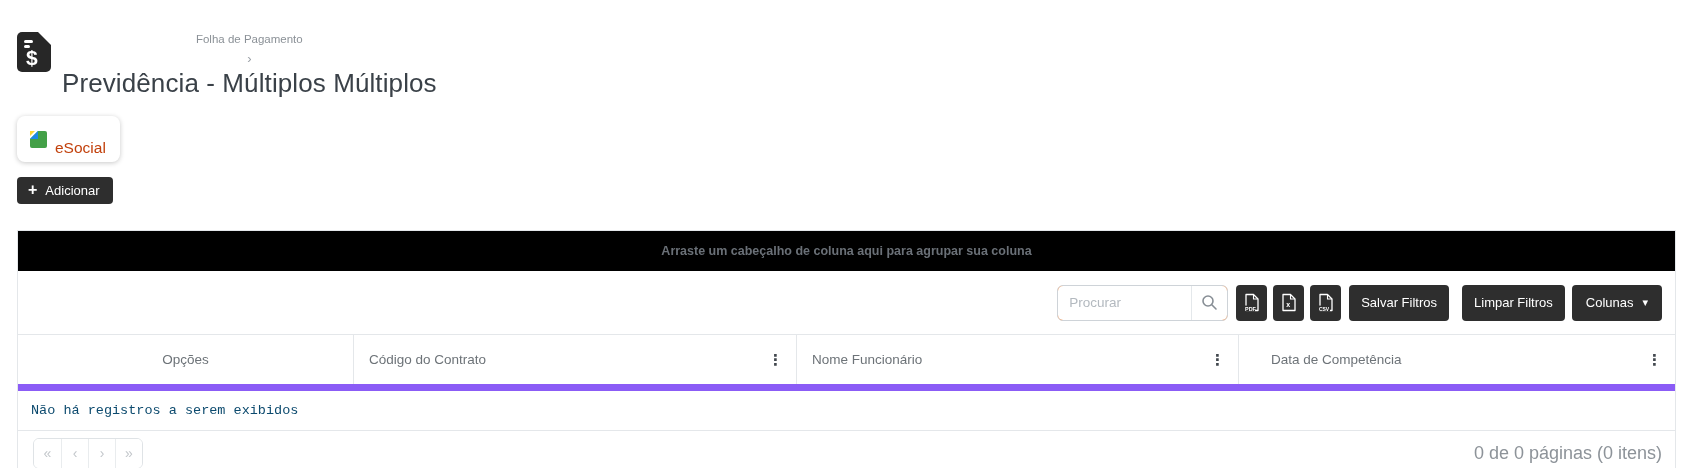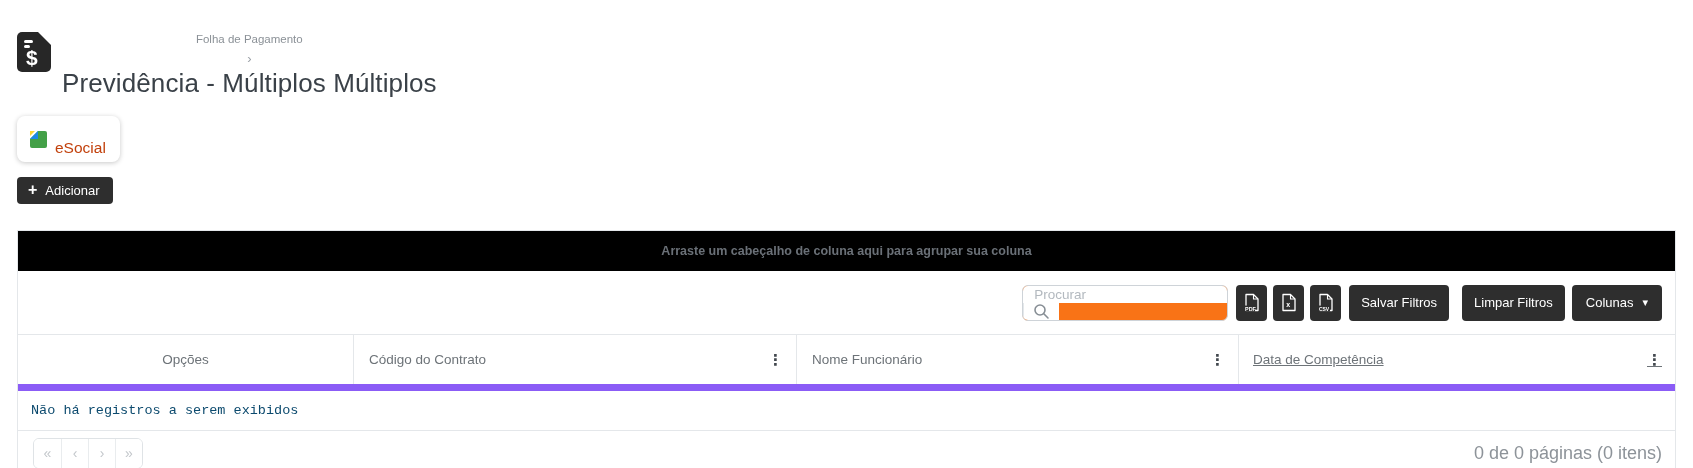--- a/index.html
+++ b/index.html
@@ -26,42 +26,42 @@
     padding:5px 13px 6px 11px; font-size:13px; cursor:pointer; font-family:inherit; }
   .plus-glyph { font-size:16px; font-weight:700; line-height:1; }
 
   
   .grid-panel { margin:26px 17px 0; border:1px solid #e4e7ea; }
   .group-row { height:40px; background:#000000; display:flex; align-items:center; justify-content:center;
     font-size:12.5px; font-weight:700; color:#6a7077; cursor:default; }
 
   .toolbar-row { height:64px; background:#fff; display:flex; align-items:center; justify-content:flex-end;
     gap:6px; padding:0 13px; border-bottom:1px solid #e4e7ea; }
-  .search-box { width:206px; height:36px; border:1px solid #ced3d8; border-radius:6px;
-    display:flex; overflow:hidden; background:#f97316; margin-right:2px;flex-direction:column; }
+  .search-box { width:171px; height:36px; border:1px solid #ced3d8; border-radius:6px;
+    display:flex; overflow:hidden; background:#f97316; margin-right:2px; }
   .search-box input { flex:1; border:none; outline:none; padding:0 11px; font-size:13.5px;
     color:#495057; font-family:inherit; min-width:0; }
   .search-box input::placeholder { color:#b3b9bf; }
   .search-btn { width:36px; background:#fff; border:none; border-left:1px solid #e4e8eb;
     display:flex; align-items:center; justify-content:center; cursor:pointer; }
   .icon-btn { width:31px; height:36px; background:#2e2e2e; border:none; border-radius:4px;
     display:flex; align-items:center; justify-content:center; cursor:pointer; }
   .dark-btn { height:36px; background:#2e2e2e; color:#fff; border:none; border-radius:4px;
     padding:0 12px; font-size:13px; cursor:pointer; font-family:Liberation Sans, sans-serif; white-space:nowrap; }
   .salvar { margin-left:2px; }
   .limpar { margin-left:7px; }
   .columns-btn { margin-left:1px; display:inline-flex; align-items:center; gap:9px; padding:0 14px; }
   .caret { font-size:11px; line-height:1; }
 
   .header-row { display:flex; height:56px; border-bottom:7px solid #8b5cf6; background:#fff; }
   .hcell { display:flex; align-items:center; font-size:13.5px; color:#6d7378; cursor:pointer; }
   .hc-1 { width:335px; justify-content:center; }
   .hc-2 { width:443px; border-left:1px solid #e4e7ea; padding:0 10px 0 15px; justify-content:space-between; }
   .hc-3 { width:442px; border-left:1px solid #e4e7ea; padding:0 10px 0 15px; justify-content:space-between; }
-  .hc-4 { flex:1; border-left:1px solid #e4e7ea; padding:0 10px 0 14px; justify-content:space-between;text-decoration:underline; }
+  .hc-4 { flex:1; border-left:1px solid #e4e7ea; padding:0 10px 0 32px; justify-content:space-between; }
   .kebab { color:#42484e; font-size:15px; font-weight:700; padding:0 3px; cursor:pointer; }
 
   .empty-row { height:40px; display:flex; align-items:center; padding-left:13px;
     font-size:13.5px; color:#0c4a6e; border-bottom:1px solid #e4e7ea; background:#fff;font-family:Liberation Mono, monospace; }
 
   .pager-row { height:44px; display:flex; align-items:center; justify-content:space-between;
     padding:0 8px 0 15px; background:#fff; }
   .pager { display:flex; border:1px solid #dfe3e6; border-radius:6px; overflow:hidden; }
   .pager button { width:27px; height:29px; background:#fff; border:none; border-left:1px solid #e9ecee;
     color:#c3c7cb; font-size:14px; line-height:1; cursor:default; font-family:inherit; }

